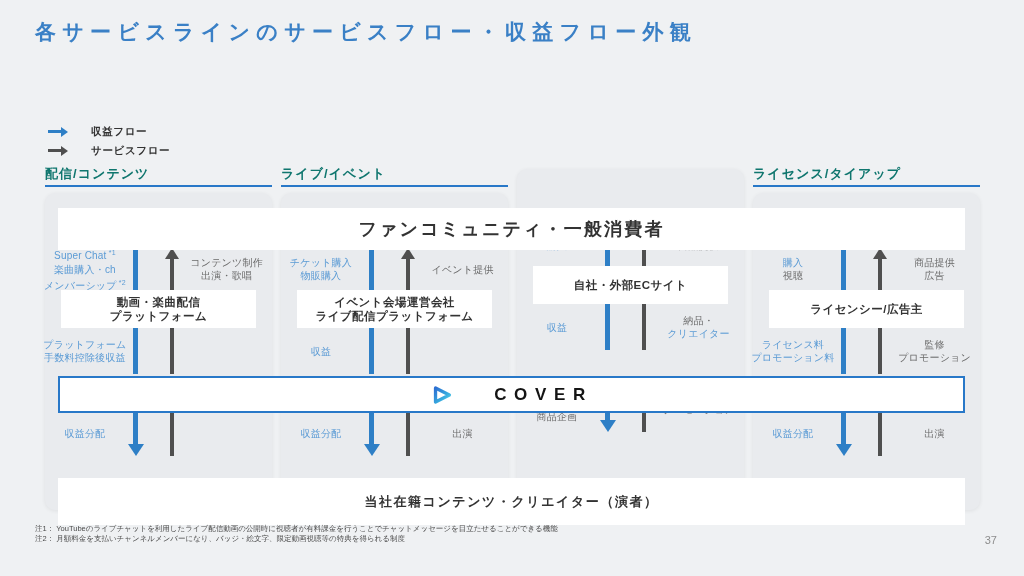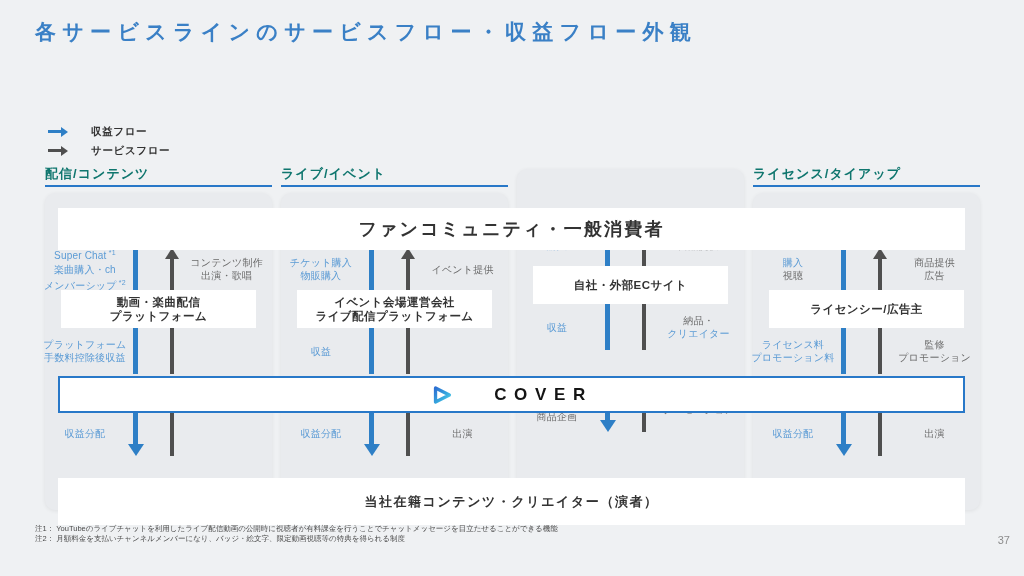--- a/index.html
+++ b/index.html
@@ -79,21 +79,21 @@
   .top-box { top:45px; height:42px; font-size:18px; }
   .bottom-box { top:295px; height:47px; font-size:13px;margin-top:20px; }
   .cover-band {
     position:absolute; left:13px; right:15px; top:213px; height:37px;
     background:#fff; border:2px solid #2878c8;
     display:flex; align-items:center; justify-content:center; gap:10px;
   }
   .cover-wordmark { font-size:17px; font-weight:600; letter-spacing:0.45em; color:#141414; padding-top:1px;margin-left:30px; }
   
   .footnotes { position:absolute; left:35px; top:524px; font-size:7.5px; line-height:10px; color:#4a4a4a; }
-  .page-number { position:absolute; right:14px; top:534px; font-size:11px; color:#8d8d8d; }
+  .page-number { position:absolute; right:27px; top:534px; font-size:11px; color:#8d8d8d; }
 </style>
 </head>
 <body>
 
 <h1 class="slide-title">各サービスラインのサービスフロー・収益フロー外観</h1>
 
 <div class="legend">
   <div class="legend-row">
     <span class="legend-arrow blue">
         <span class="shaft"></span>

